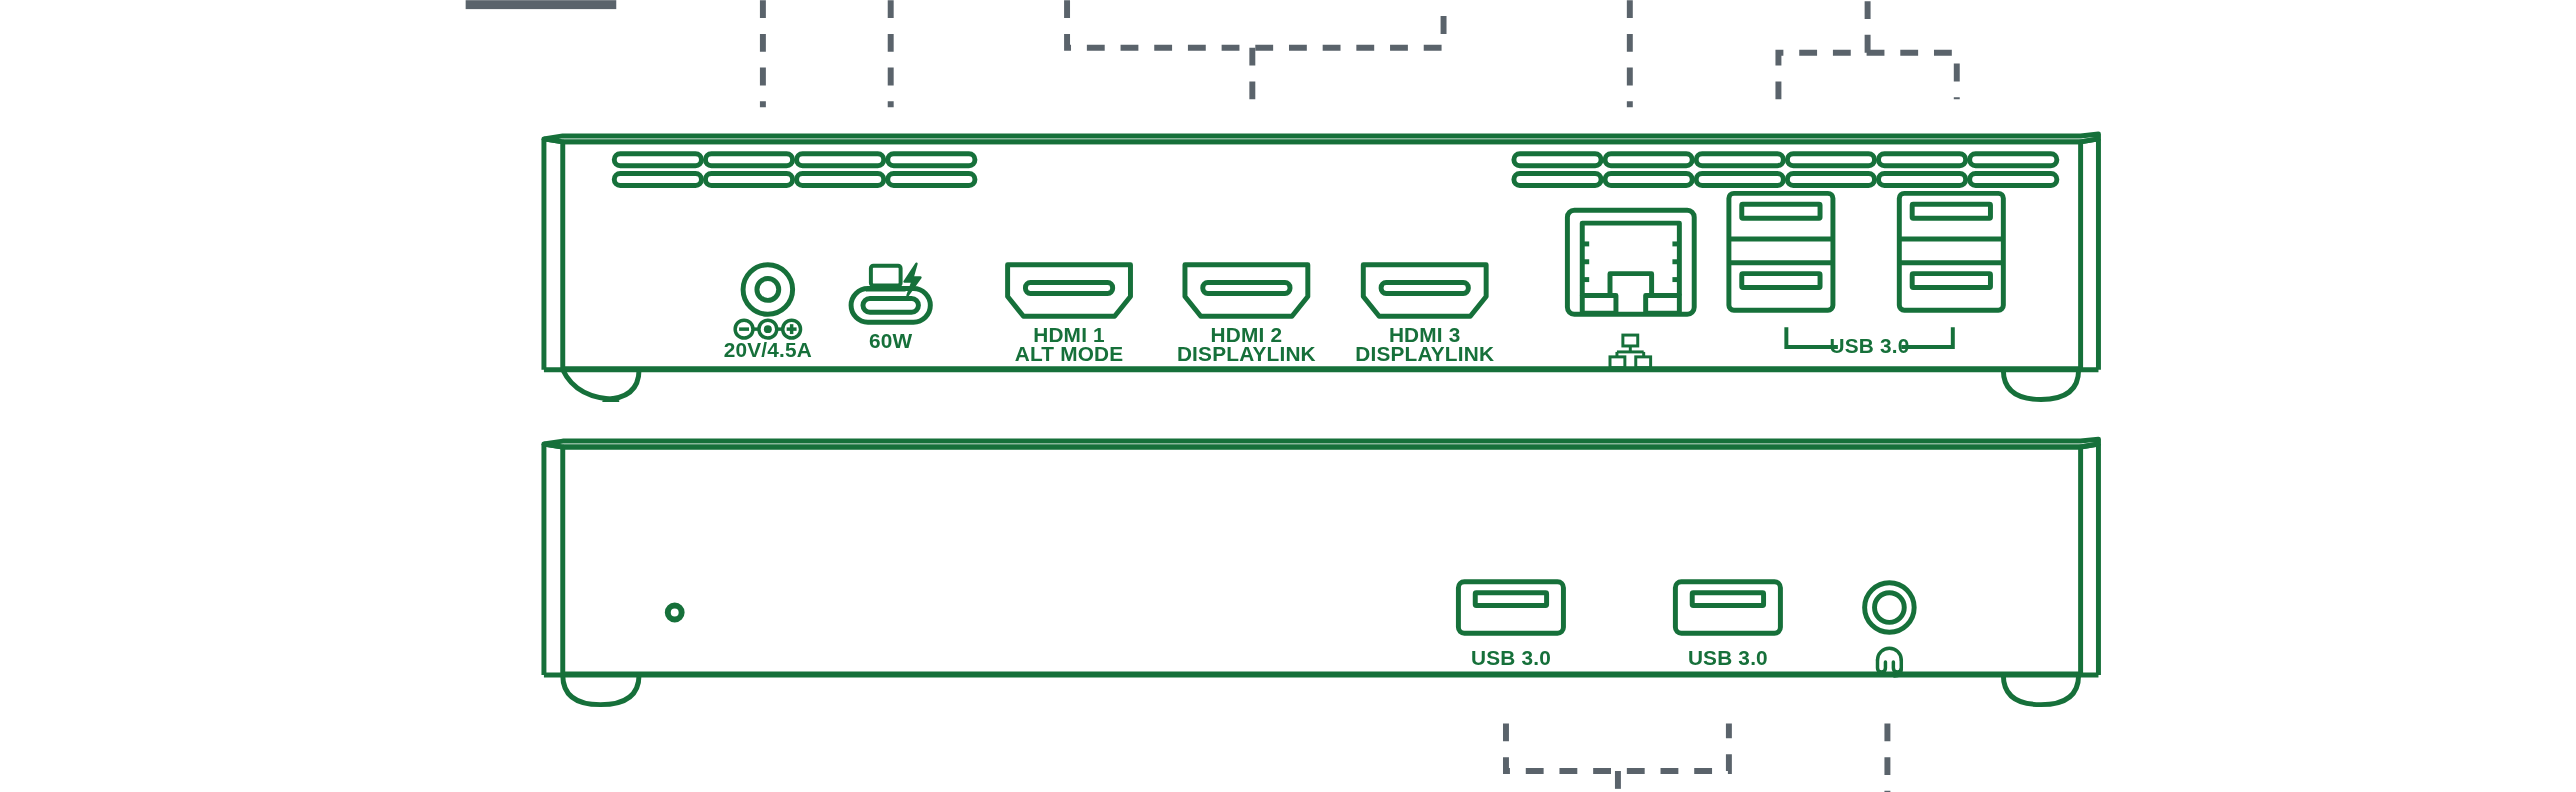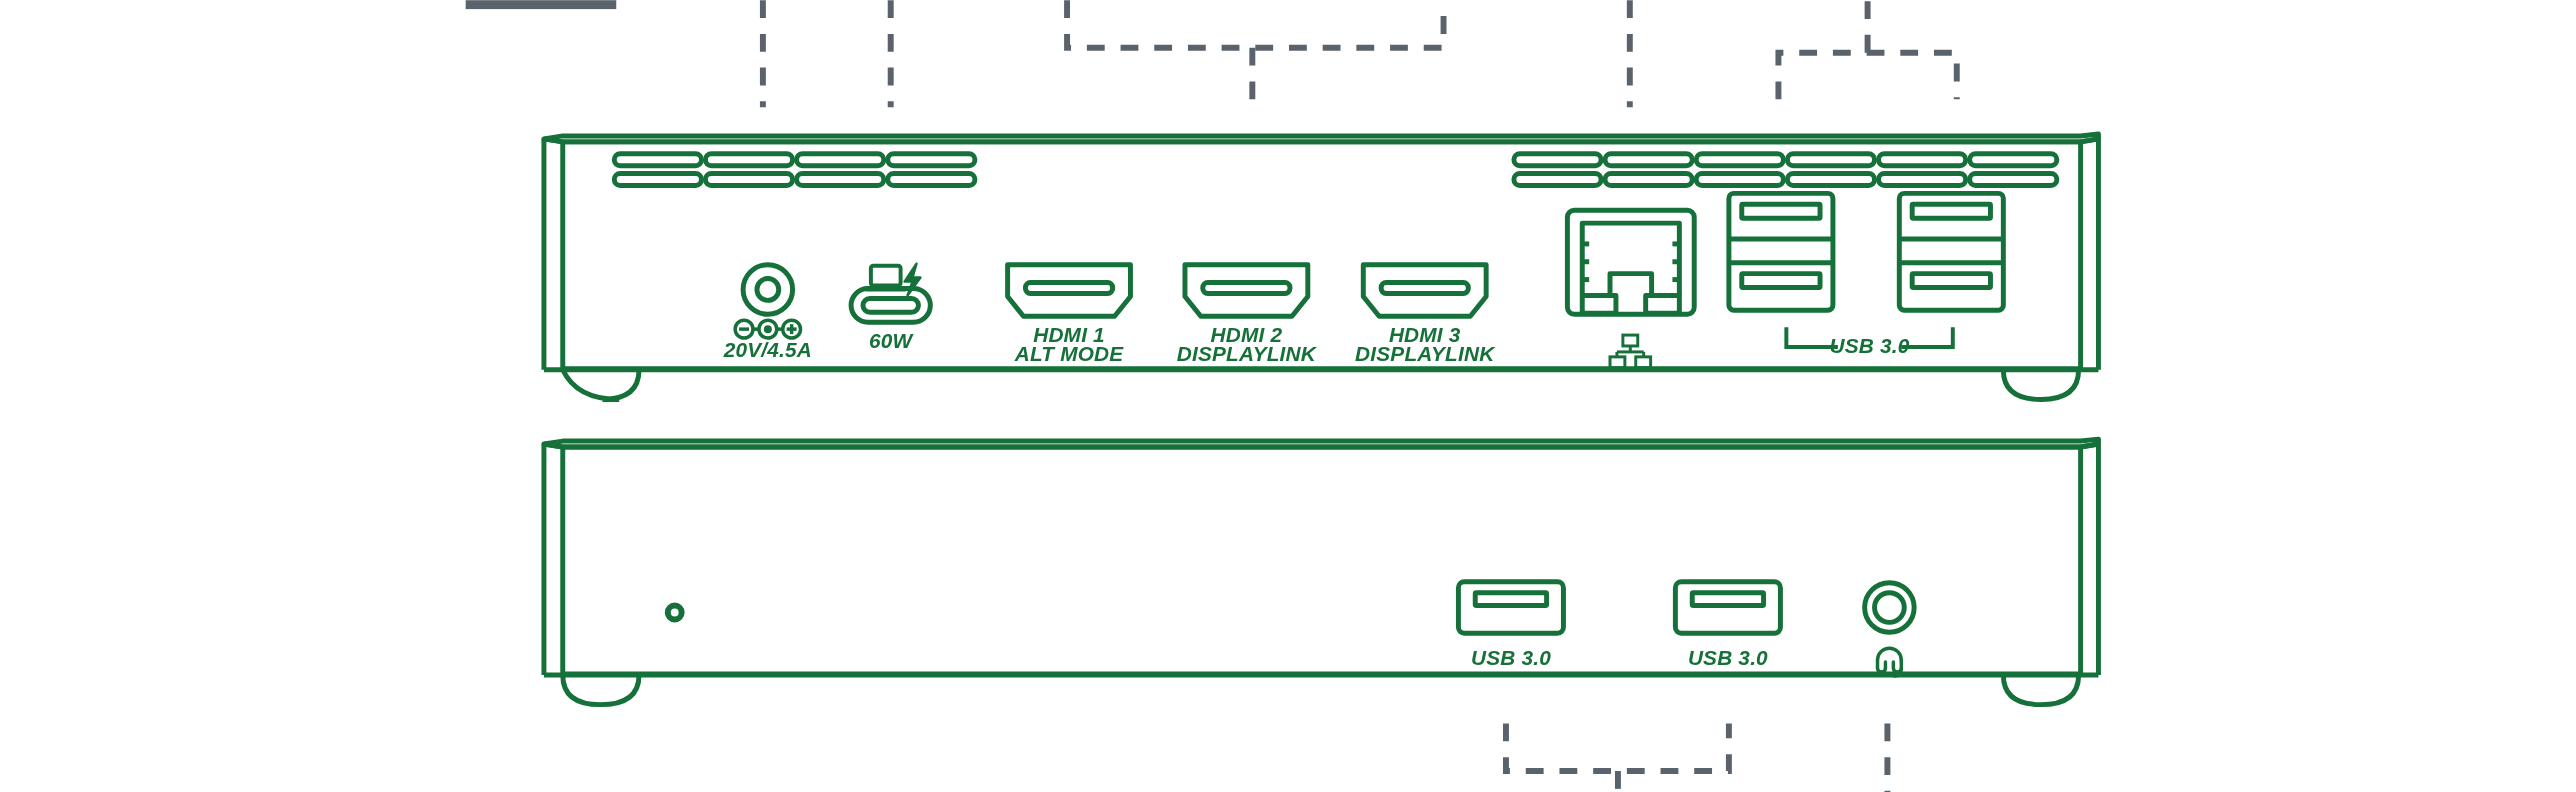--- a/index.html
+++ b/index.html
@@ -1,21 +1,21 @@
 <!DOCTYPE html>
 <html><head>
 <meta charset="utf-8">
 <title>Dock Panel Diagram</title>
 <style>
   html,body{margin:0;padding:0;background:#ffffff;}
   body{
     width:2576px;height:793px;position:relative;overflow:hidden;
     font-family:"Liberation Sans","DejaVu Sans",sans-serif;
   }
-  #stage{position:absolute;left:0;top:0;width:2576px;height:793px;font-style:italic;}
+  #stage{position:absolute;left:0;top:0;width:2576px;height:793px;}
   svg{display:block;}
   .lbl{
     font-family:"Liberation Sans","DejaVu Sans",sans-serif;
     font-weight:bold;
     font-size:21px;
     letter-spacing:.2px;
     text-anchor:middle;
     dominant-baseline:middle;
   }
 </style>

